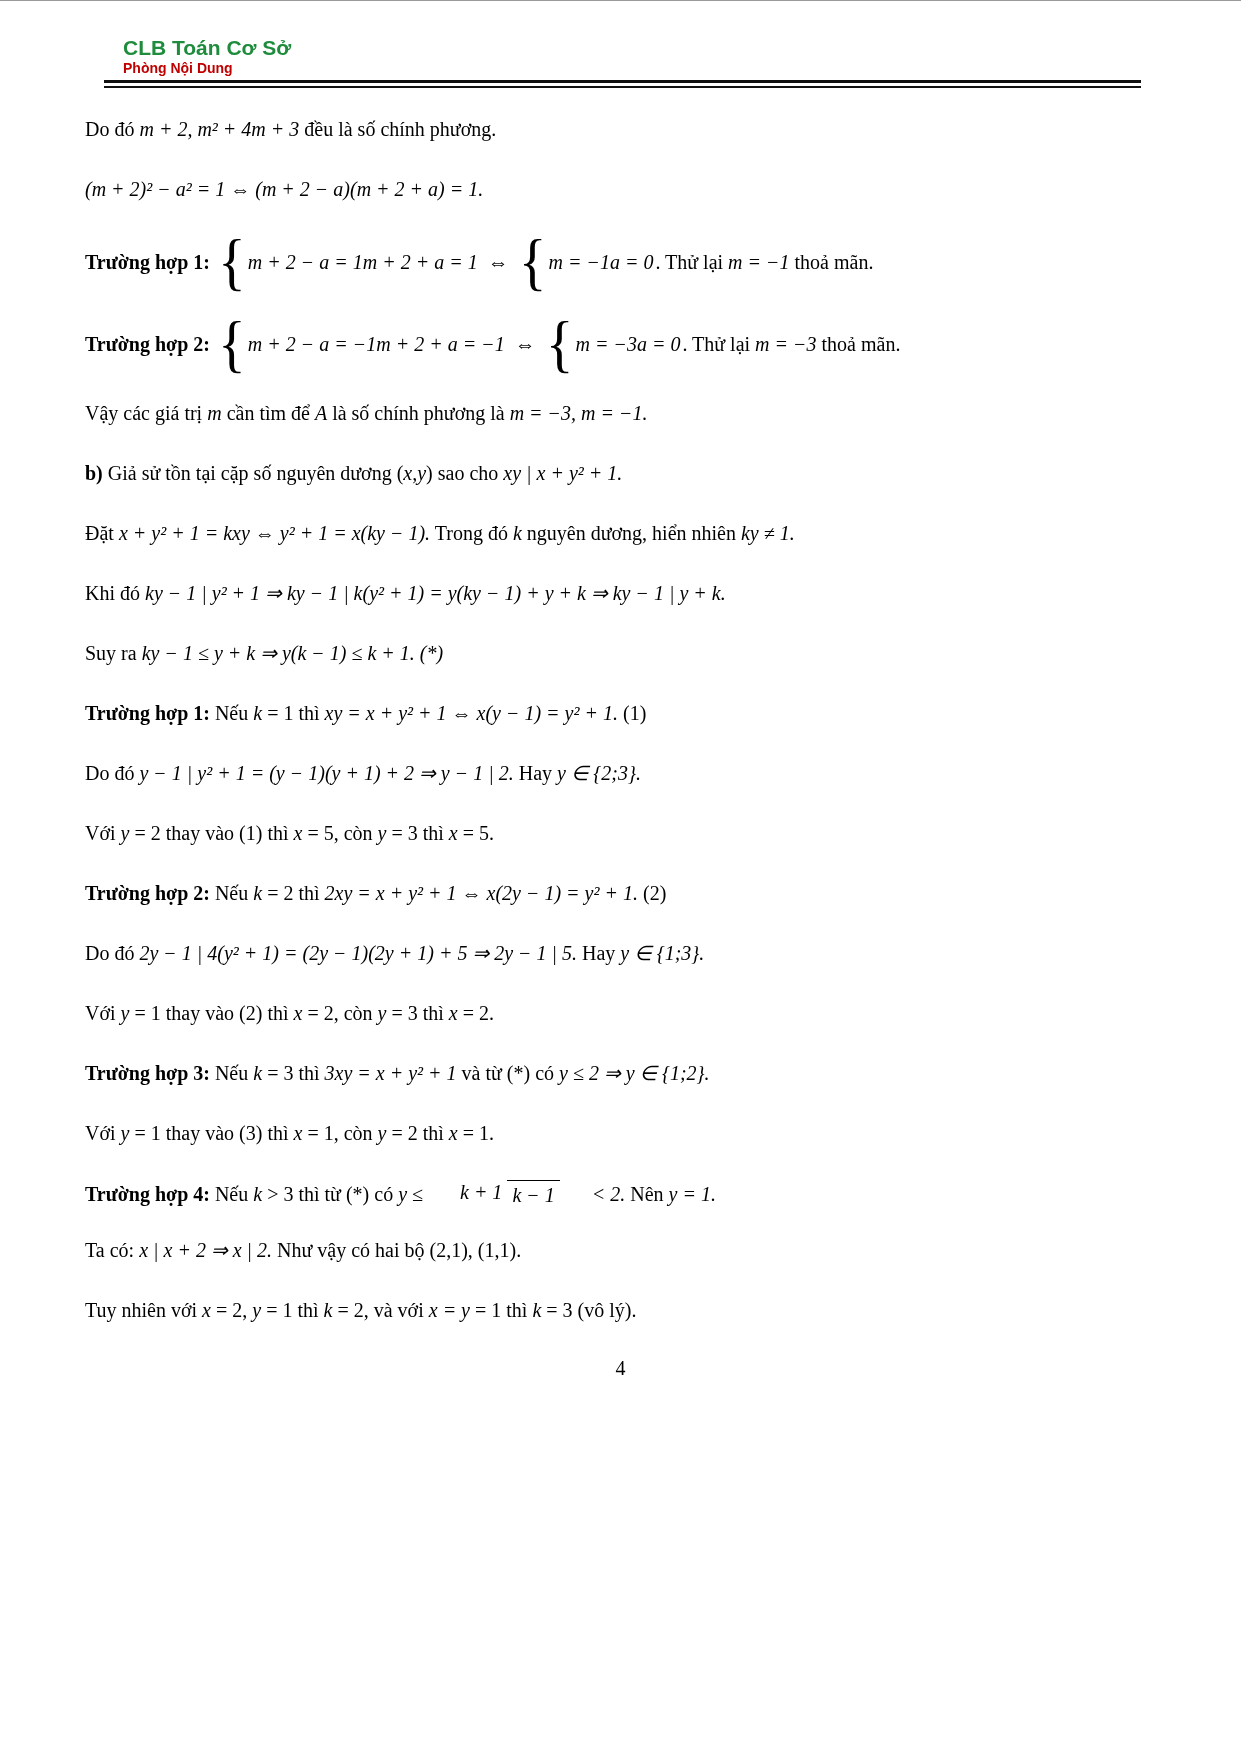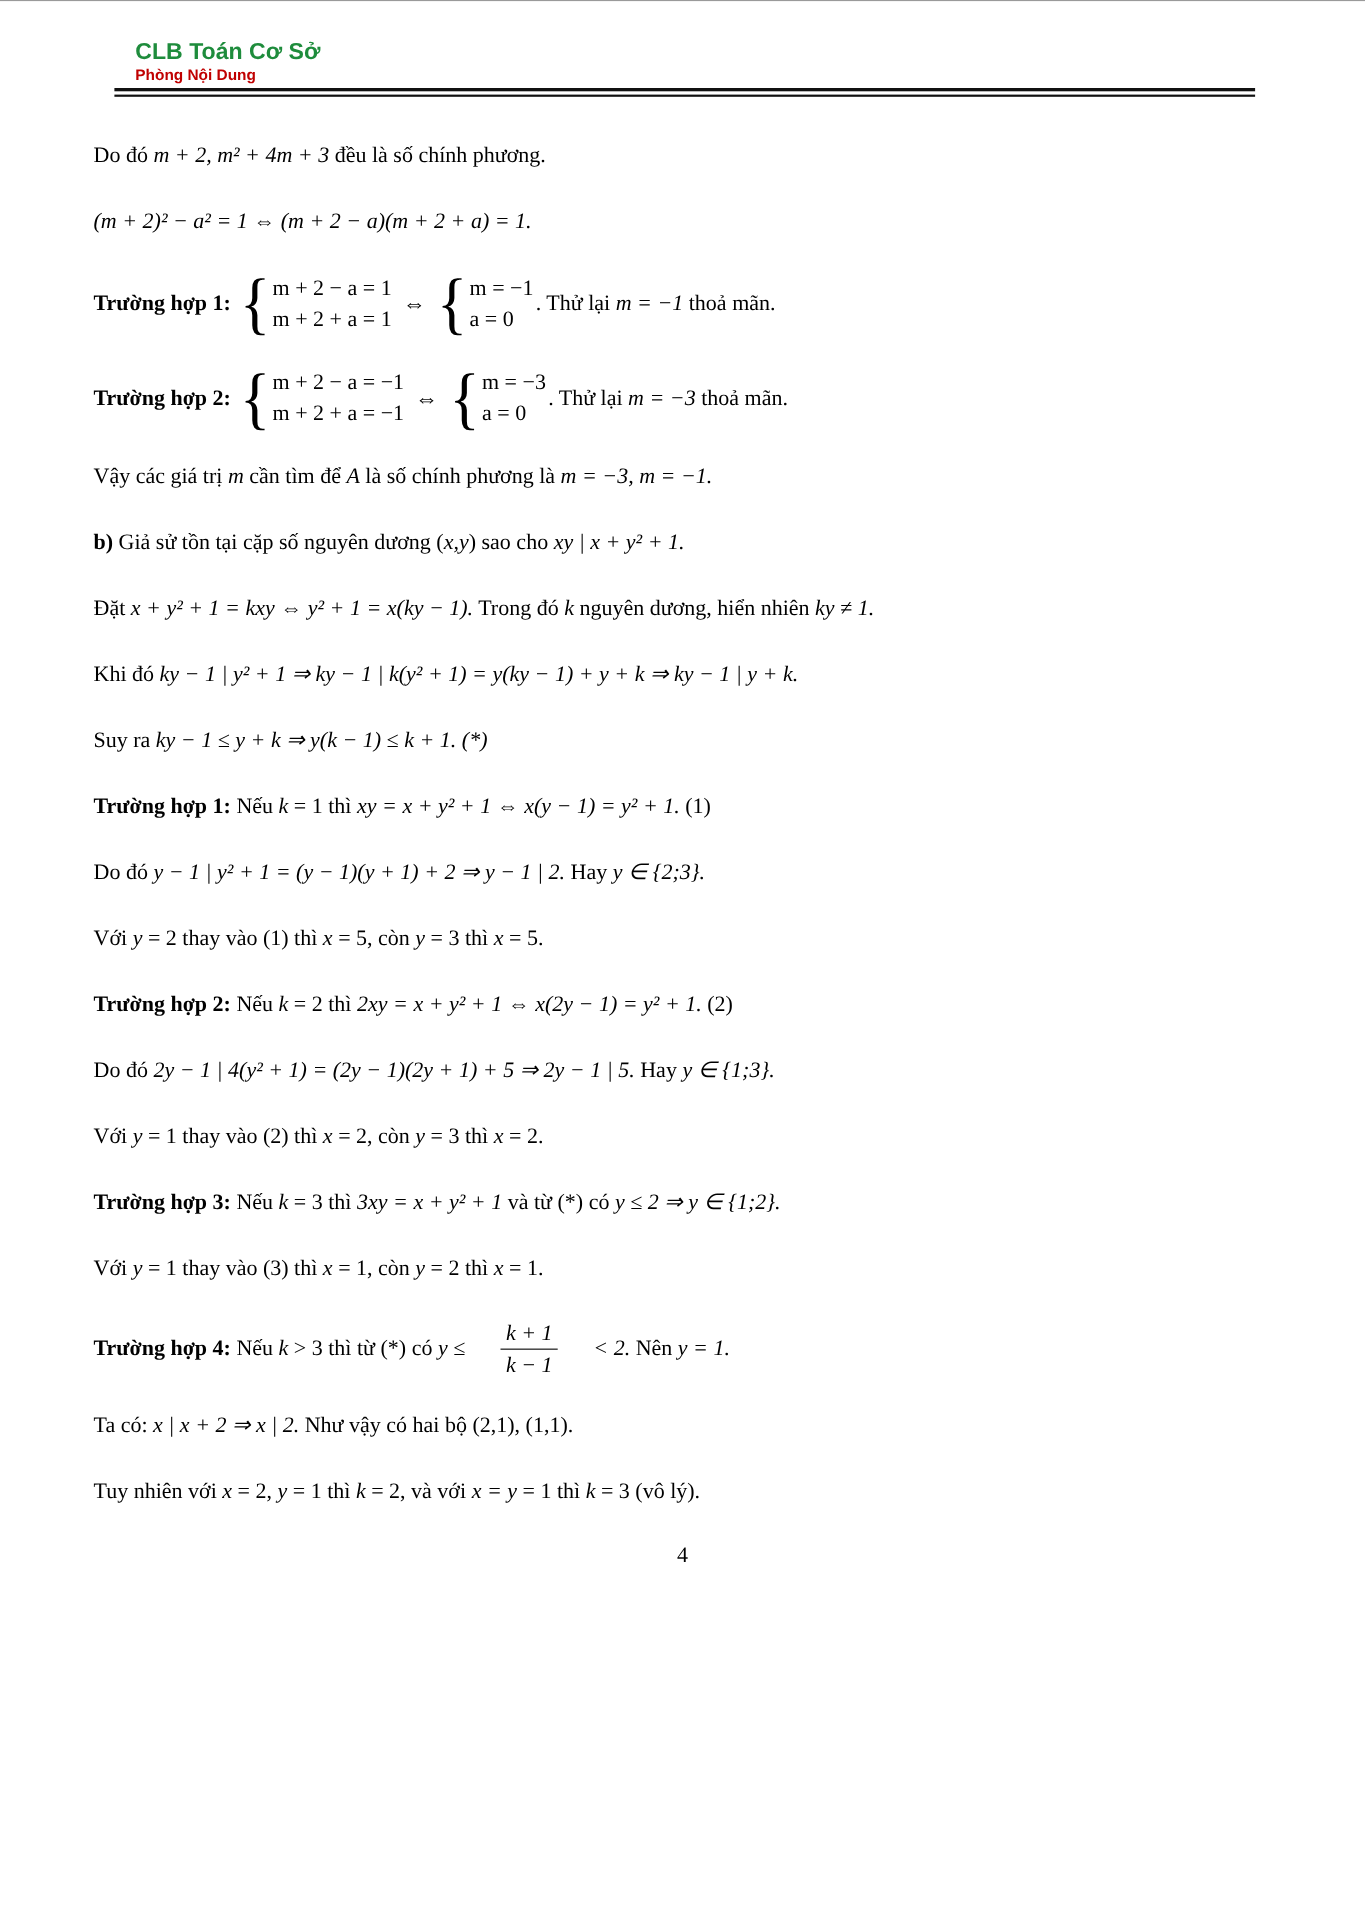--- a/index.html
+++ b/index.html
@@ -8,40 +8,40 @@
     width:1241px; height:1755px; background:#ffffff; margin:1px auto;
     position:relative; color:#000;
   }
   .header { padding:34px 0 0 123px; font-family:"Liberation Sans", sans-serif; }
   .header .org  { font-size:21px; font-weight:bold; line-height:1.2; }
   .header .dept { font-size:14px; font-weight:bold; line-height:1.2; }
   .rules { margin:3px 100px 0 104px; }
   .rule-thick { height:3px; background:#111; }
   .rule-thin  { height:2px; background:#111; margin-top:3px; }
 
-  .content { padding:40px 86px 0 85px; font-size:20px; line-height:26px; }
+  .content { padding:28px 86px 0 85px; font-size:20px; line-height:26px; }
   .para { margin-bottom:34px; }
   .para.center { text-align:left; }
   .b { font-weight:bold;text-align:center; }
   .i { font-style:italic; }
 
   .case-line { display:flex; align-items:center; flex-wrap:nowrap; margin-bottom:30px; }
   .case-line .lead { margin-right:8px; white-space:nowrap; }
   .sys { display:inline-flex; align-items:center; }
   .brace {
     font-family:"Liberation Serif", serif; font-size:58px; font-weight:400;
     line-height:0.9; transform:scaleY(1.08); margin-right:2px;
   }
-  .stack { display:inline-flex; flex-direction:column; }
+  .stack { display:inline-flex; flex-direction:row; font-style:italic; }
   .stack span { line-height:28px; white-space:nowrap; }
   .arrow { margin:0 10px; font-size:21px; }
   .tail { margin-left:2px; }
 
   .frac-line { display:flex; align-items:center; flex-wrap:nowrap; margin-bottom:30px;gap:26px; }
-  .frac { display:inline-flex; flex-direction:column; text-align:center;
+  .frac { display:inline-flex; flex-direction:row; text-align:center;
           font-style:italic; margin:0 6px; vertical-align:middle;font-family:Liberation Serif, serif; }
   .frac .num { padding:0 5px 2px 5px; line-height:24px; }
   .frac .den { padding:2px 5px 0 5px; line-height:24px; border-top:1.5px solid #000; }
 
   .page-number { text-align:center; font-size:20px; margin-top:6px; }
 </style>
 </head>
 <body>
 
 <div class="page">

